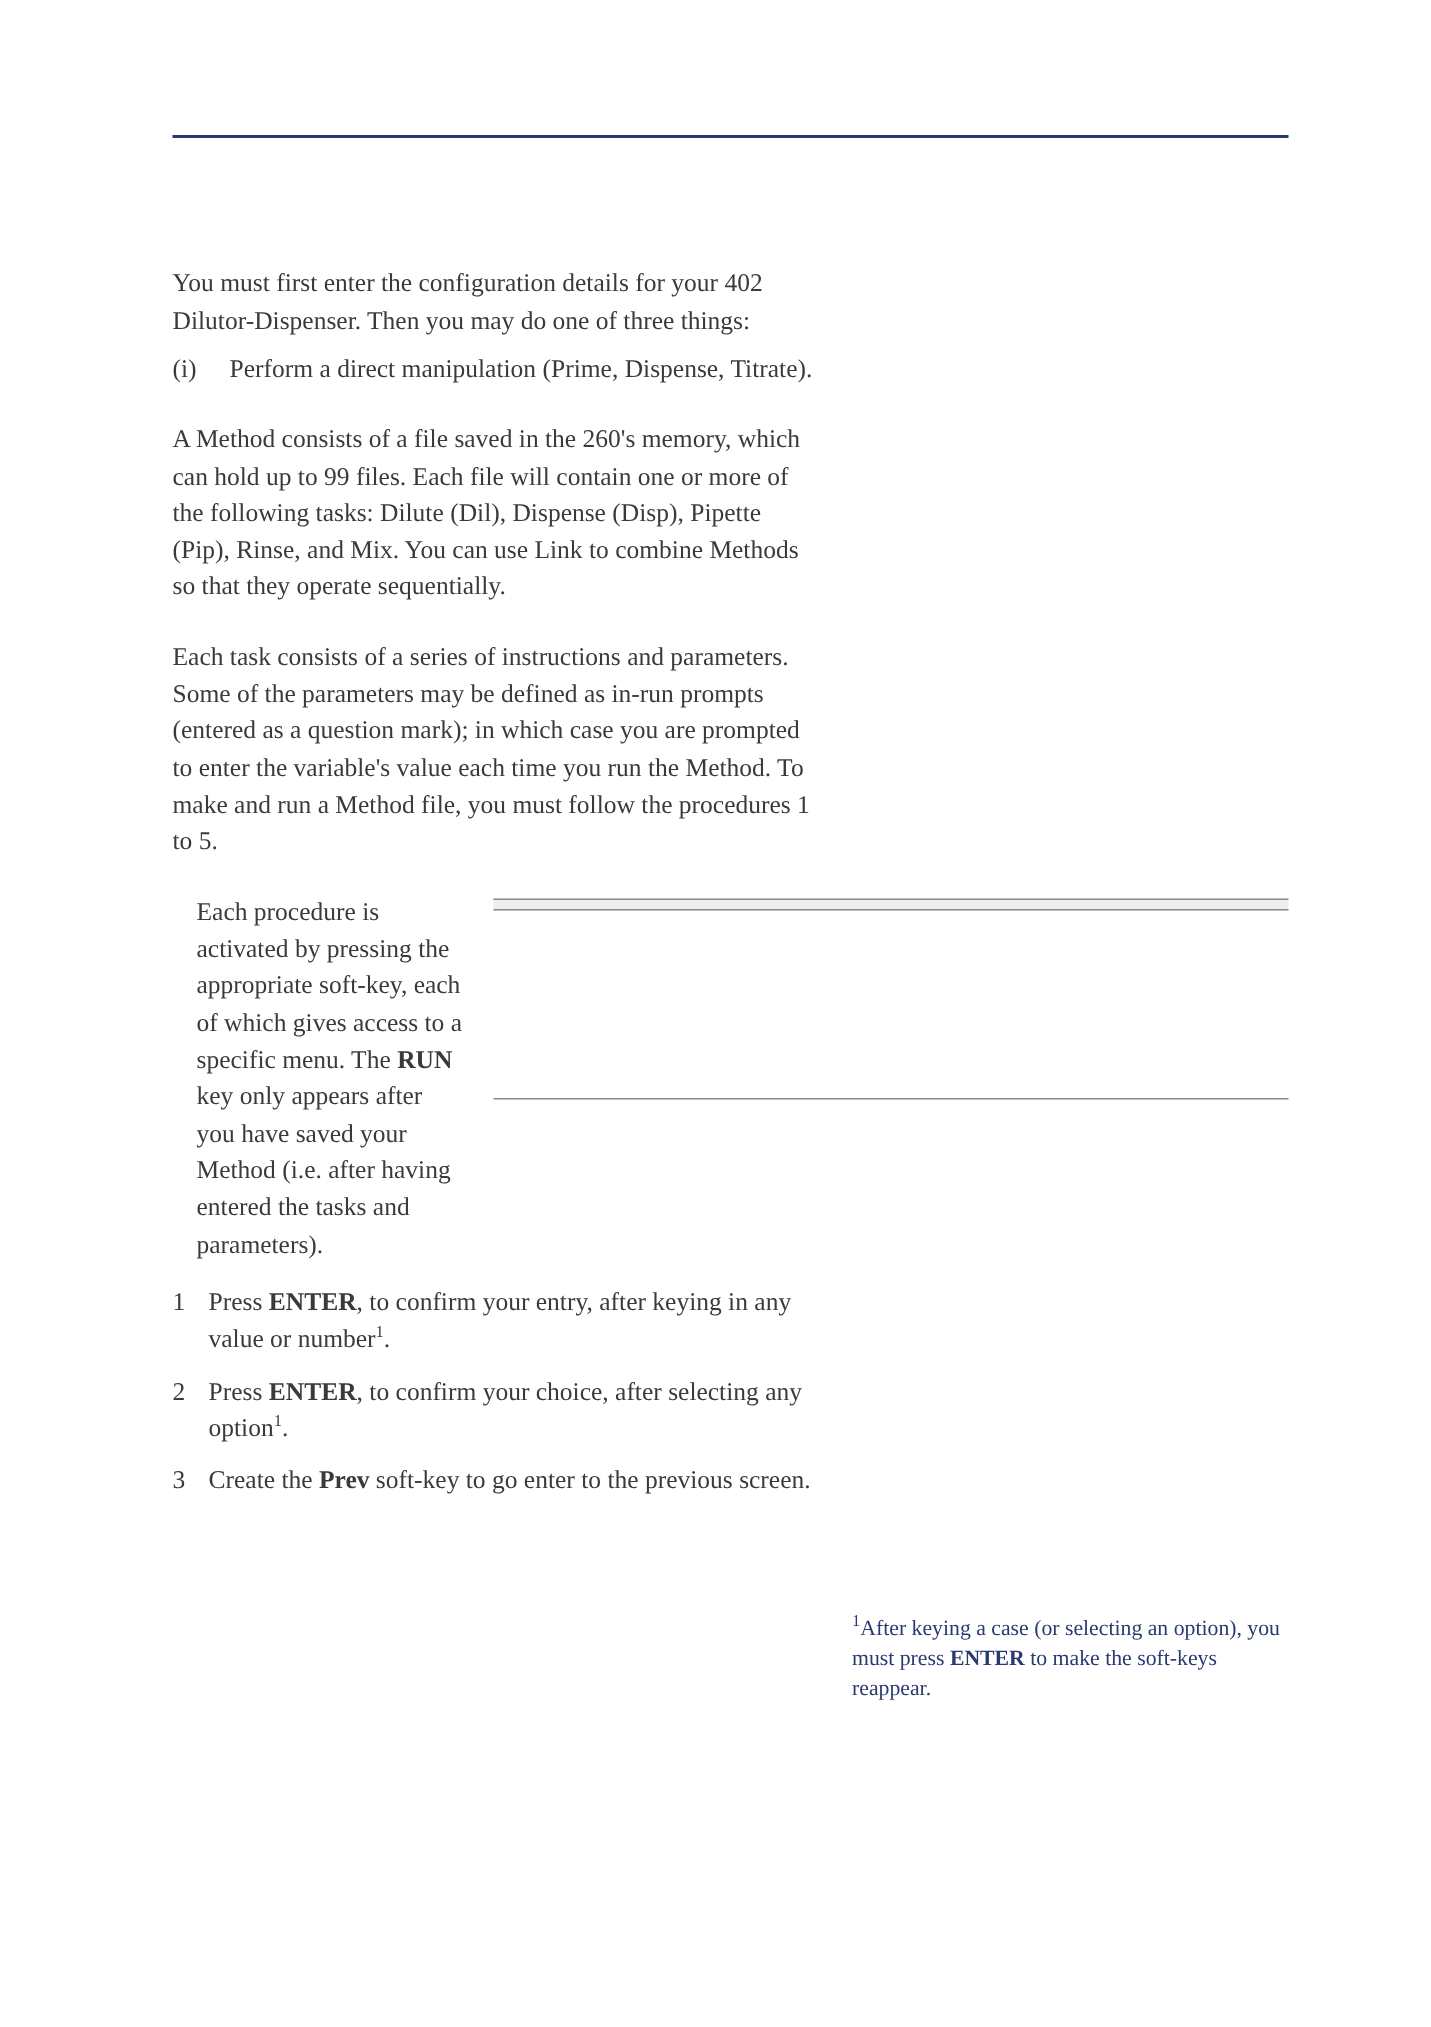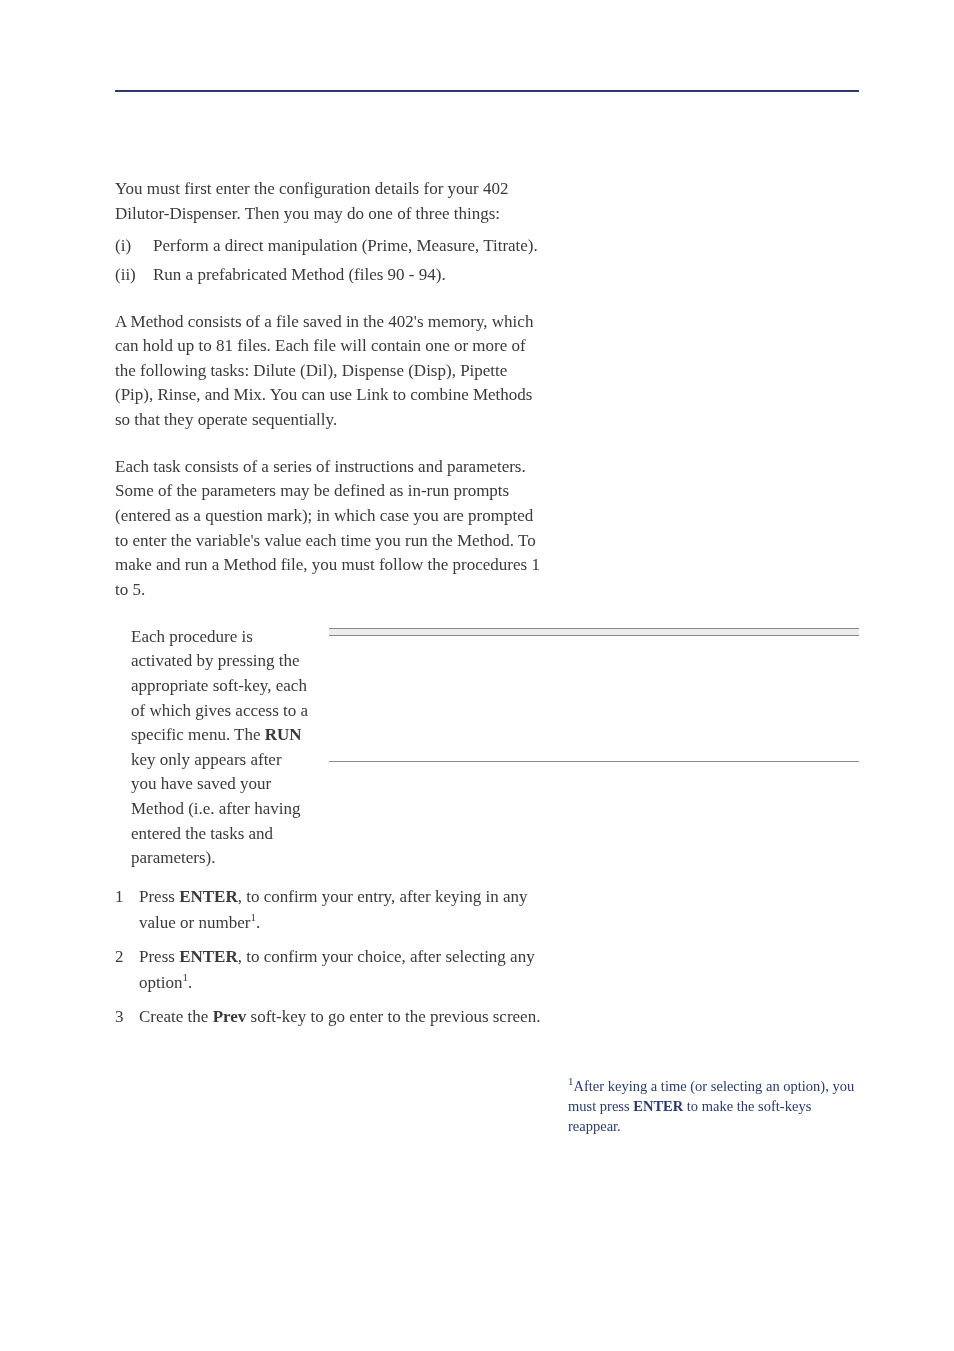--- a/index.html
+++ b/index.html
@@ -112,31 +112,27 @@
 
   <hr class="rule">
 
   <div class="main-col">
 
     <p>You must first enter the configuration details for your 402 Dilutor-Dispenser. Then you may do one of three things:</p>
 
     <div class="list-block">
       <div class="li-row">
         <span class="li-mark">(i)</span>
-        <span class="li-text">Perform a direct manipulation (Prime, Measure, Titrate).</span>
-      </div>
-      <div class="li-row">
-        <span class="li-mark">(ii)</span>
-        <span class="li-text">Run a prefabricated Method (files 90 - 94).</span>
+        <span class="li-text">Perform a direct manipulation (Prime, Dispense, Titrate).</span>
       </div>
     </div>
 
     <div class="sec-gap"></div>
 
-    <p>A Method consists of a file saved in the 402's memory, which can hold up to 81 files. Each file will contain one or more of the following tasks: Dilute (Dil), Dispense (Disp), Pipette (Pip), Rinse, and Mix. You can use Link to combine Methods so that they operate sequentially.</p>
+    <p>A Method consists of a file saved in the 260's memory, which can hold up to 99 files. Each file will contain one or more of the following tasks: Dilute (Dil), Dispense (Disp), Pipette (Pip), Rinse, and Mix. You can use Link to combine Methods so that they operate sequentially.</p>
 
     <div class="sec-gap"></div>
 
     <p>Each task consists of a series of instructions and parameters. Some of the parameters may be defined as in-run prompts (entered as a question mark); in which case you are prompted to enter the variable's value each time you run the Method. To make and run a Method file, you must follow the procedures 1 to 5.</p>
 
   </div>
 
   <div class="sec-gap"></div>
 
   <div class="two-col-wrap">
@@ -169,16 +165,16 @@
     <div class="ol-num">
       <span class="ol-mark">3</span>
       <span class="ol-text">
         <span>Create the </span><b>Prev</b><span> soft-key to go enter to the previous screen.</span>
       </span>
     </div>
 
   </div>
 
   <div class="footnote-side">
-    <sup class="fn">1</sup><span>After keying a time (or selecting an option), you must press </span><b>ENTER</b><span> to make the soft-keys reappear.</span>
+    <sup class="fn">1</sup><span>After keying a case (or selecting an option), you must press </span><b>ENTER</b><span> to make the soft-keys reappear.</span>
   </div>
 
 </div>
 
 </body></html>

